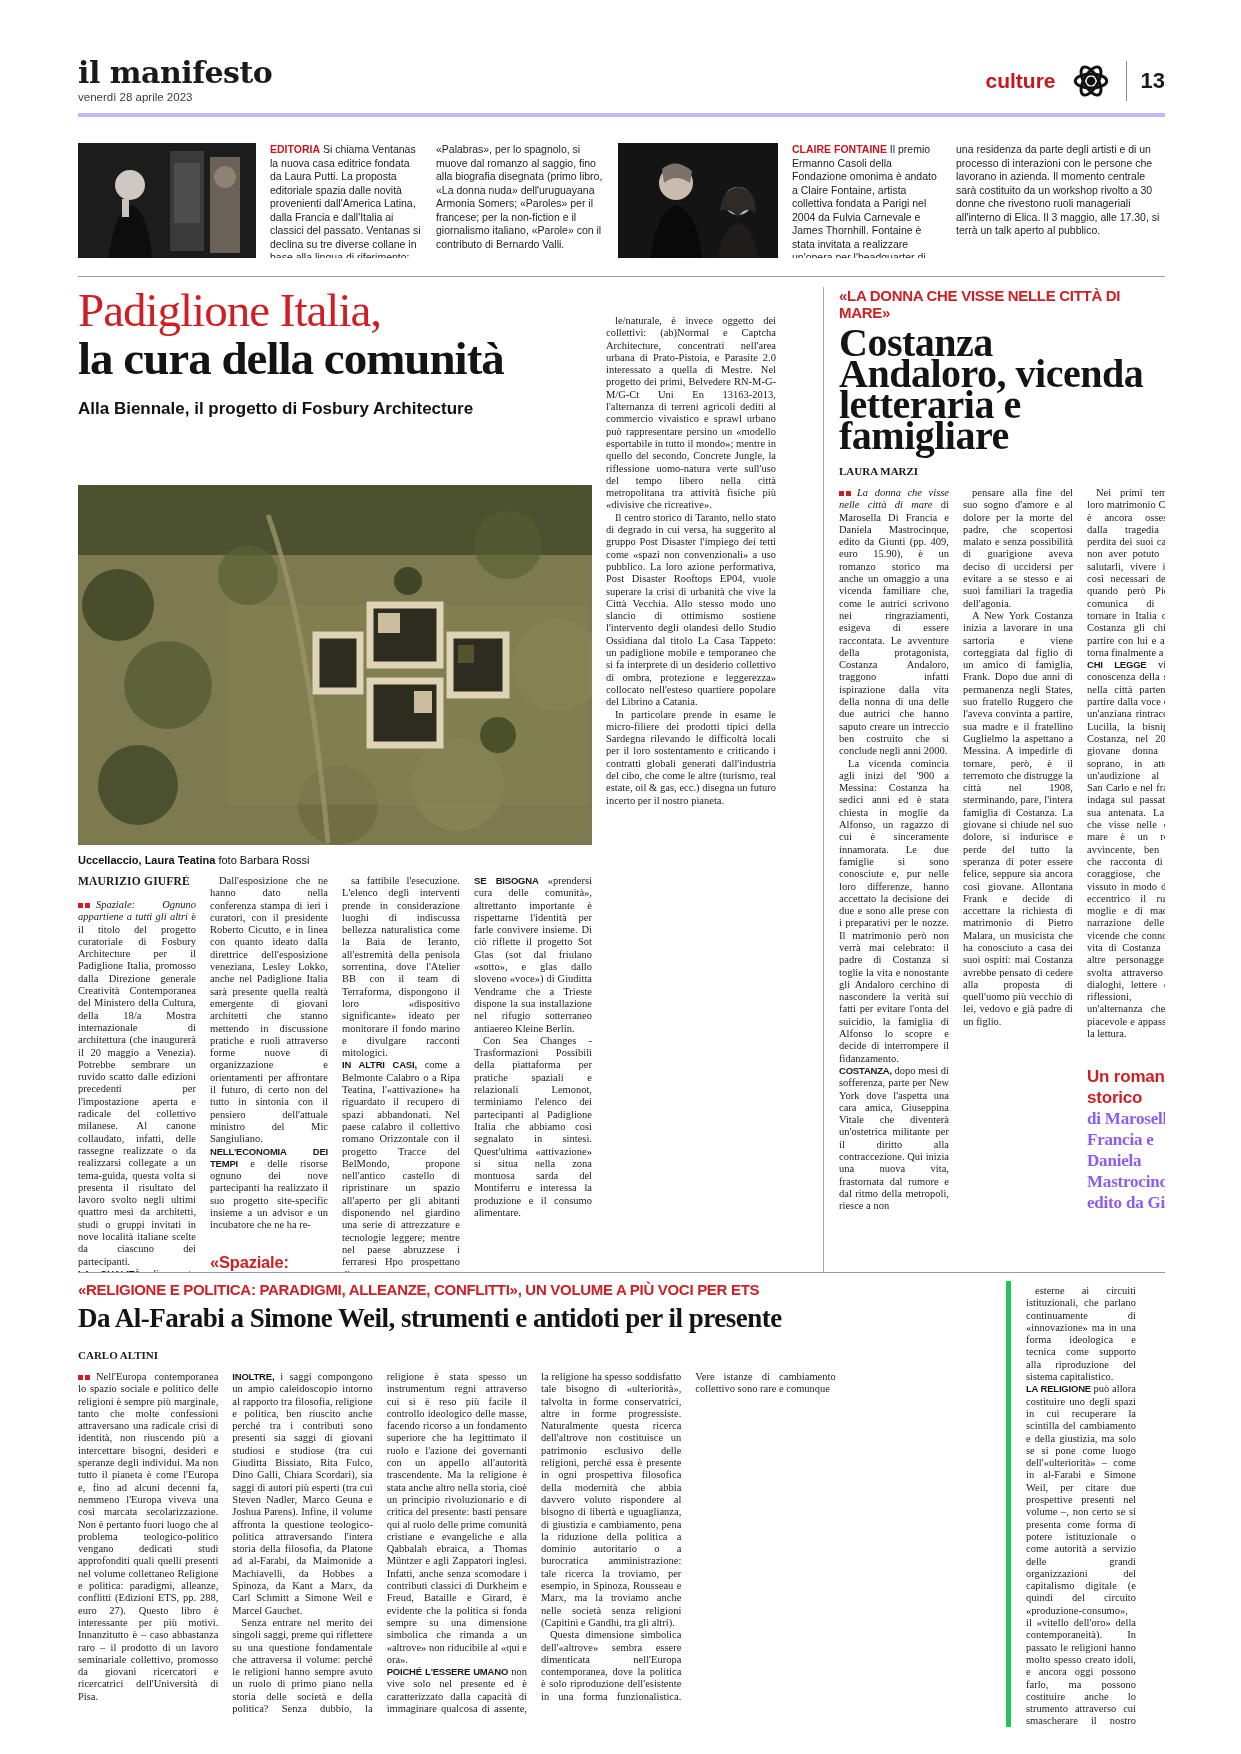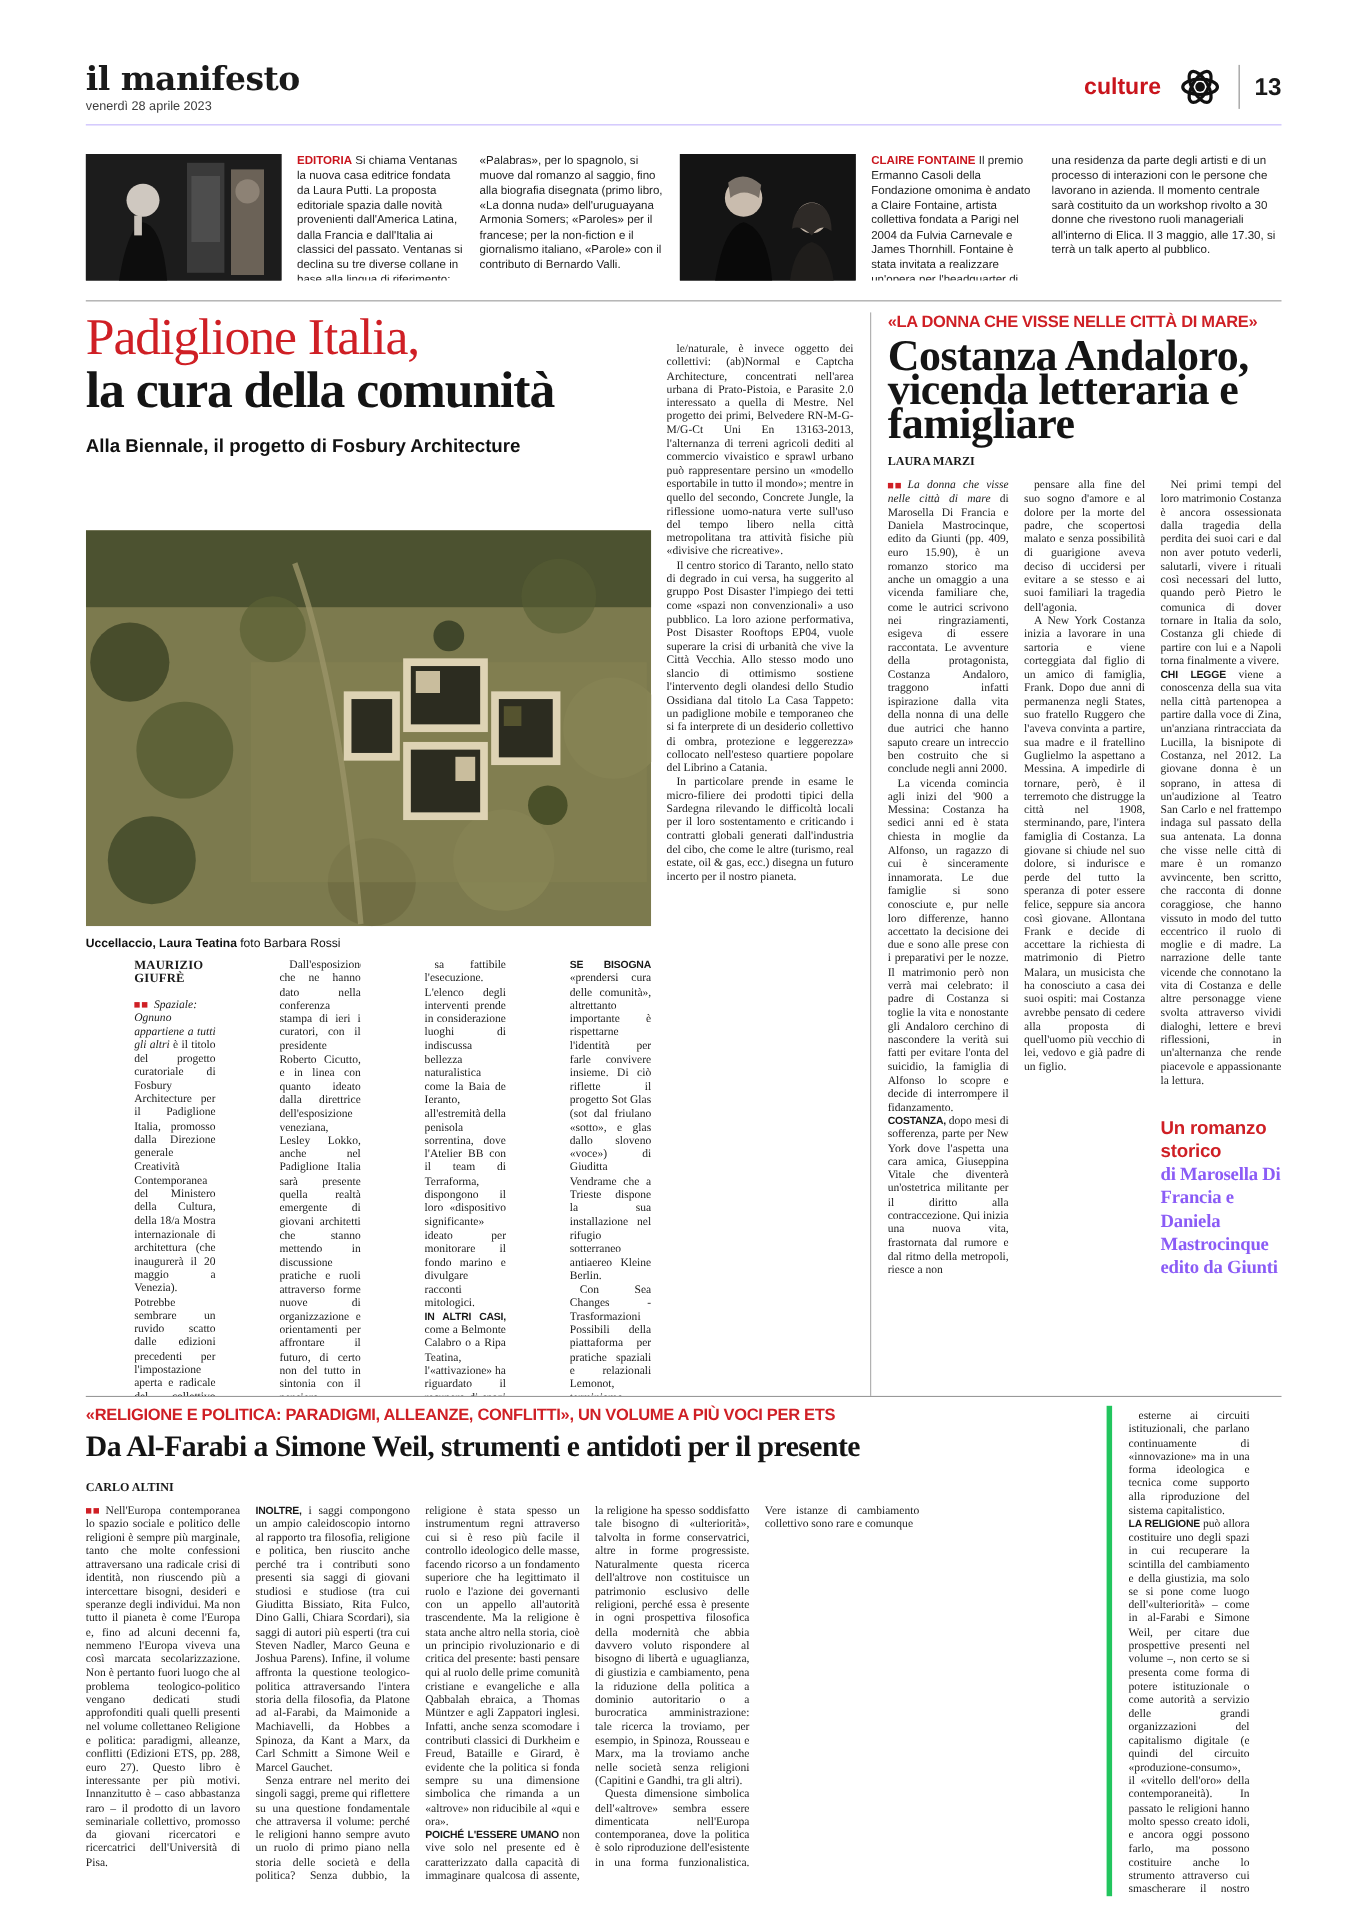--- a/index.html
+++ b/index.html
@@ -4,50 +4,50 @@
 <style>
   * { margin:0; padding:0; box-sizing:border-box; }
   html,body { background:#e8e8e8; }
   .page{
     position:relative; width:1241px; height:1754px; margin:0 auto;
     background:#ffffff; overflow:hidden;
     padding:58px 76px 0 78px;
     font-family:"Liberation Serif", serif; color:#1a1a1a;
   }
   
-  .header{ display:flex; justify-content:space-between; align-items:flex-start; padding-bottom:10px; border-bottom:1px solid #c4b5fd; }
+  .header{ display:flex; justify-content:space-between; align-items:center; padding-bottom:10px; border-bottom:4px solid #c4b5fd; }
   .logo{ font-family:"DejaVu Serif", serif; font-weight:bold; font-size:30px; letter-spacing:-0.5px; line-height:30px;}
   .date{ font-family:"Liberation Sans", sans-serif; font-size:11.5px; color:#3c3c3c; margin-top:3px;}
   .header-right{ display:flex; align-items:center; gap:14px;}
   .section-name{ font-family:"Liberation Sans", sans-serif; font-weight:bold; font-size:21px; color:#c9151d;}
   .atom{ width:42px; height:42px; }
   .pagenum-sep{ width:1px; height:40px; background:#8a8a8a;}
   .pagenum{ font-family:"Liberation Sans", sans-serif; font-weight:bold; font-size:22px;}
   
   .briefs{ display:flex; gap:14px; padding:26px 0 18px 0; border-bottom:1px solid #999; height:160px;}
   .briefs .cell{ font-family:"Liberation Sans", sans-serif; font-size:10.5px; line-height:13.5px; color:#222; overflow:hidden;}
   .brief-label{ font-weight:bold; color:#c9151d;}
   .bphoto{ flex:0 0 auto; overflow:hidden; background:#222;}
   .c-t1{ width:152px;} .c-t2{ width:168px;} .c-t3{ width:150px;} .c-t4{ width:205px;}
   
-  .mainzone{ display:flex; padding-top:10px; height:995px; overflow:hidden;}
+  .mainzone{ display:flex; padding-top:10px; height:995px; overflow:hidden;gap:32px;}
   .article-main{ width:698px; flex:0 0 auto; }
   .main-grid{
     display:grid; grid-template-columns:118px 118px 118px 118px 170px;
     column-gap:14px; grid-template-rows:196px 392px auto; height:985px;
   }
   .headline-block{ grid-column:1/5; grid-row:1;}
   .hl-red{ font-size:47px; line-height:47px; letter-spacing:-1px; color:#cf1f25; font-weight:normal;}
   .hl-black{ font-size:47px; line-height:49px; letter-spacing:-1px; color:#141414;}
   .deck{ font-family:"Liberation Sans", sans-serif; font-weight:bold; font-size:17px; margin-top:16px; color:#111;}
   .m1col{ grid-column:5; grid-row:1/4; overflow:hidden;}
   .photo-block{ grid-column:1/5; grid-row:2; padding-top:2px;}
   .caption{ font-family:"Liberation Sans", sans-serif; font-size:11px; margin-top:5px; color:#111;}
   .caption b{ font-weight:bold;}
-  .bodycol{ overflow:hidden;margin-left:44px;}
+  .bodycol{ overflow:hidden;}
   .c-a{grid-column:1;grid-row:3;} .c-b{grid-column:2;grid-row:3;} .c-c{grid-column:3;grid-row:3;} .c-d{grid-column:4;grid-row:3;}
   .byline{ font-family:"Liberation Serif", serif; font-weight:bold; font-size:11.5px; letter-spacing:0.2px; margin-bottom:12px;}
   
   .bt{ font-size:10.5px; line-height:12.3px; text-align:justify; hyphens:auto; -webkit-hyphens:auto;}
   .bt p.bp{ text-indent:9px;}
   .bt p.bp.no-ind{ text-indent:0;}
   .lead-kw{ font-family:"Liberation Sans", sans-serif; font-weight:bold; font-size:9.5px; letter-spacing:-0.2px;}
   .lead-it{ font-style:italic; font-weight:normal;}
   .sqm{ display:inline-block; width:5px; height:5px; background:#cf1f25; box-shadow:7px 0 0 #cf1f25; margin-right:13px; }
   .pullquote{ font-family:"Liberation Sans", sans-serif; font-weight:bold; font-size:16.5px; line-height:21px; margin-top:20px; text-align:left; text-indent:0; letter-spacing:-0.2px;}

